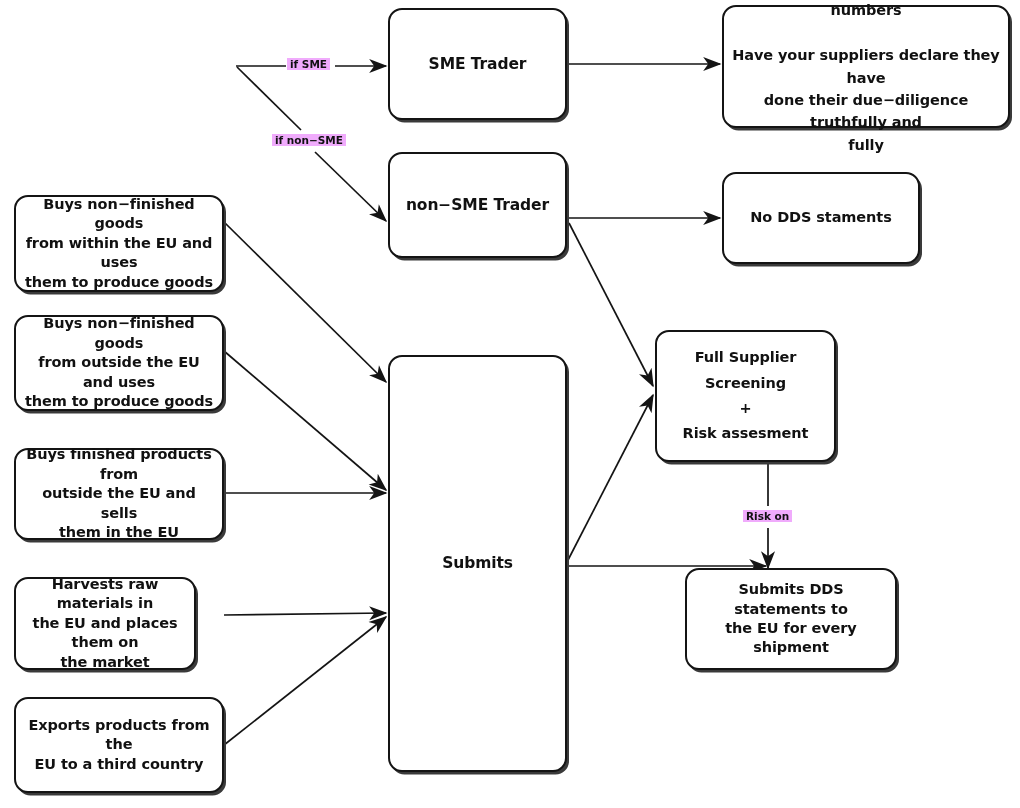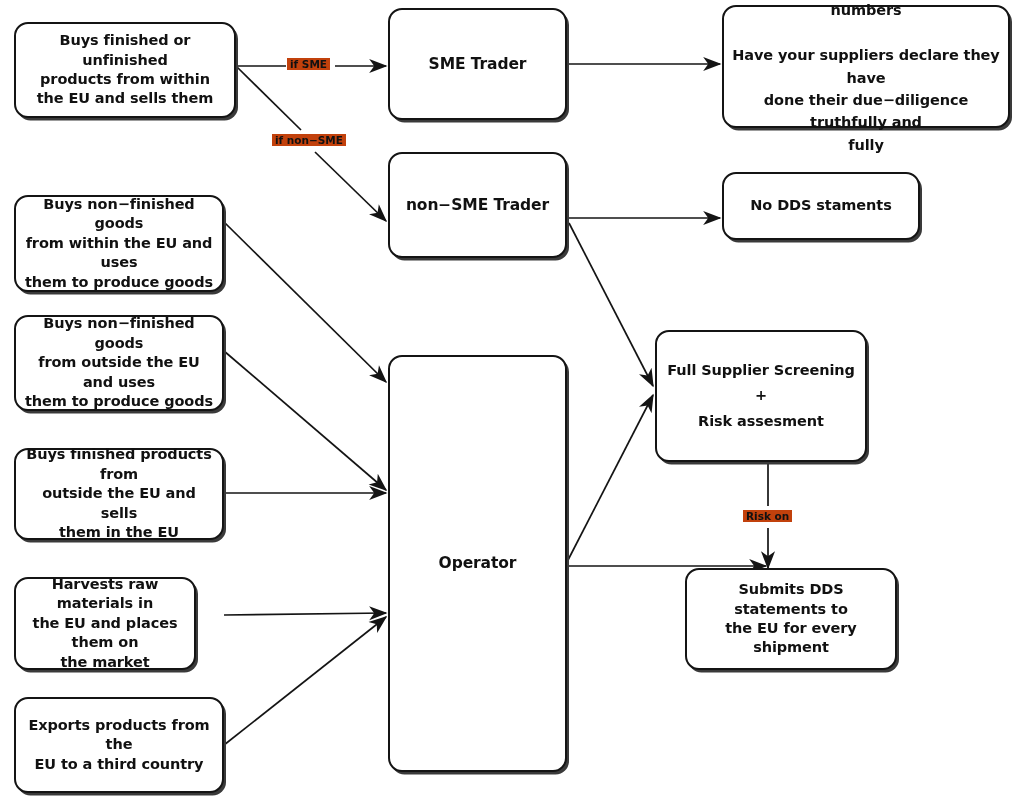--- a/index.html
+++ b/index.html
@@ -54,21 +54,21 @@
   .n-role { font-size: 15.5px; }
   .n-out { font-size: 14.5px; line-height: 1.34; }
   .n-keep { font-size: 14.5px; line-height: 1.55; }
   .n-screen { font-size: 14.5px; line-height: 1.75; }
 
   .edge-label {
     position: absolute;
     font-size: 10.5px;
     font-weight: bold;
     color: #111111;
-    background: #c2410c;
+    background: #f0abfc;
     padding: 0 3px;
     white-space: nowrap;
     z-index: 3;
     letter-spacing: 0px;
   }
 </style>
 </head>
 <body>
 
 <div id="canvas">
@@ -109,25 +109,20 @@
     <path d="M 567 562 L 653 395" stroke="#141414" stroke-width="1.7" fill="none" marker-end="url(#ah)"></path>
 
     <path d="M 567 566 L 766 566" stroke="#141414" stroke-width="1.7" fill="none" marker-end="url(#ah)"></path>
 
     <g>
       <path d="M 768 464 L 768 506" stroke="#141414" stroke-width="1.7" fill="none"></path>
       <path d="M 768 528 L 768 568" stroke="#141414" stroke-width="1.7" fill="none" marker-end="url(#ah)"></path>
     </g>
   </svg>
 
-  <div class="node n-src shadow" style="left:14px; top:22px; width:222px; height:96px;">
-    <span class="txt">Buys finished or unfinished
-products from within
-the EU and sells them</span>
-  </div>
 
   <div class="node n-src shadow" style="left:14px; top:195px; width:210px; height:97px;">
     <span class="txt">Buys non−finished goods
 from within the EU and uses
 them to produce goods</span>
   </div>
 
   <div class="node n-src shadow" style="left:14px; top:315px; width:210px; height:96px;">
     <span class="txt">Buys non−finished goods
 from outside the EU and uses
@@ -153,36 +148,36 @@
   <div class="node n-src shadow" style="left:14px; top:697px; width:210px; height:96px;">
     <span class="txt">Exports products from the
 EU to a third country</span>
   </div>
 
   <div class="node n-role shadow" style="left:388px; top:152px; width:179px; height:106px;">
     <span class="txt">non−SME Trader</span>
   </div>
 
   <div class="node n-role shadow" style="left:388px; top:355px; width:179px; height:417px;">
-    <span class="txt">Operator</span>
+    <span class="txt">Submits</span>
   </div>
 
   <div class="node n-keep shadow" style="left:722px; top:5px; width:288px; height:123px;">
     <span class="txt">Keep a database of DDS numbers
 
 Have your suppliers declare they have
 done their due−diligence truthfully and
 fully</span>
   </div>
 
-  <div class="node n-out shadow" style="left:722px; top:172px; width:198px; height:68px;">
+  <div class="node n-out shadow" style="left:722px; top:172px; width:198px; height:92px;">
     <span class="txt">No DDS staments</span>
   </div>
 
-  <div class="node n-screen shadow" style="left:655px; top:330px; width:212px; height:132px;">
+  <div class="node n-screen shadow" style="left:655px; top:330px; width:181px; height:132px;">
     <span class="txt">Full Supplier Screening
 +
 Risk assesment</span>
   </div>
 
   <div class="node n-out shadow" style="left:685px; top:568px; width:212px; height:102px;">
     <span class="txt">Submits DDS statements to
 the EU for every shipment</span>
   </div>
 

